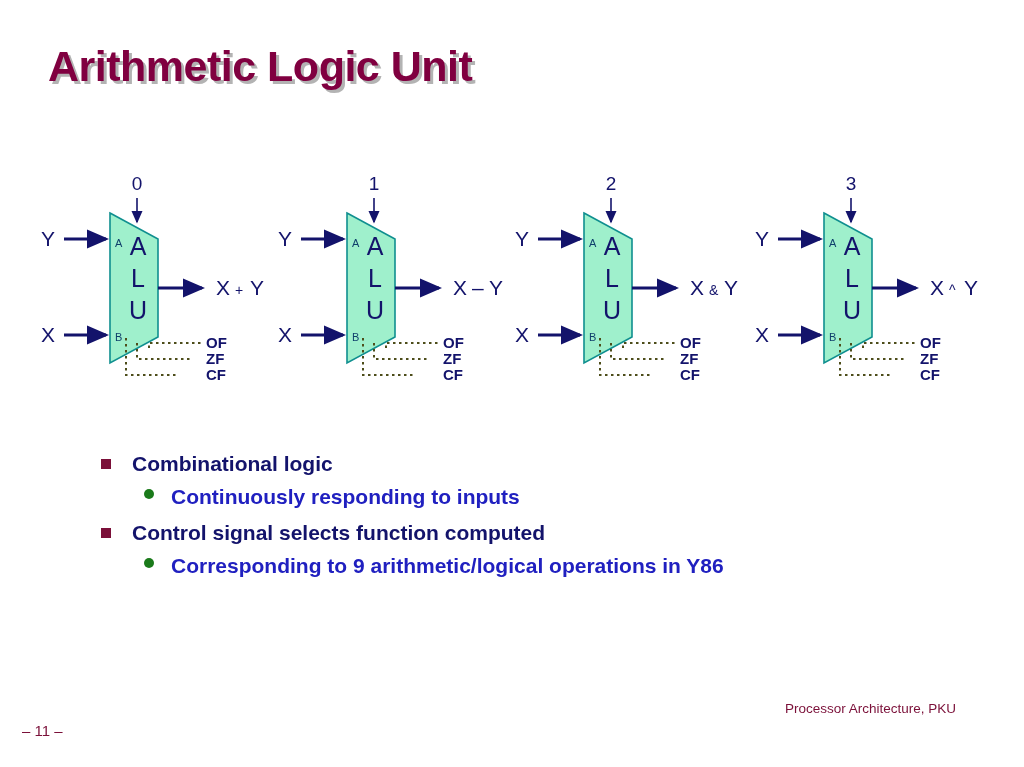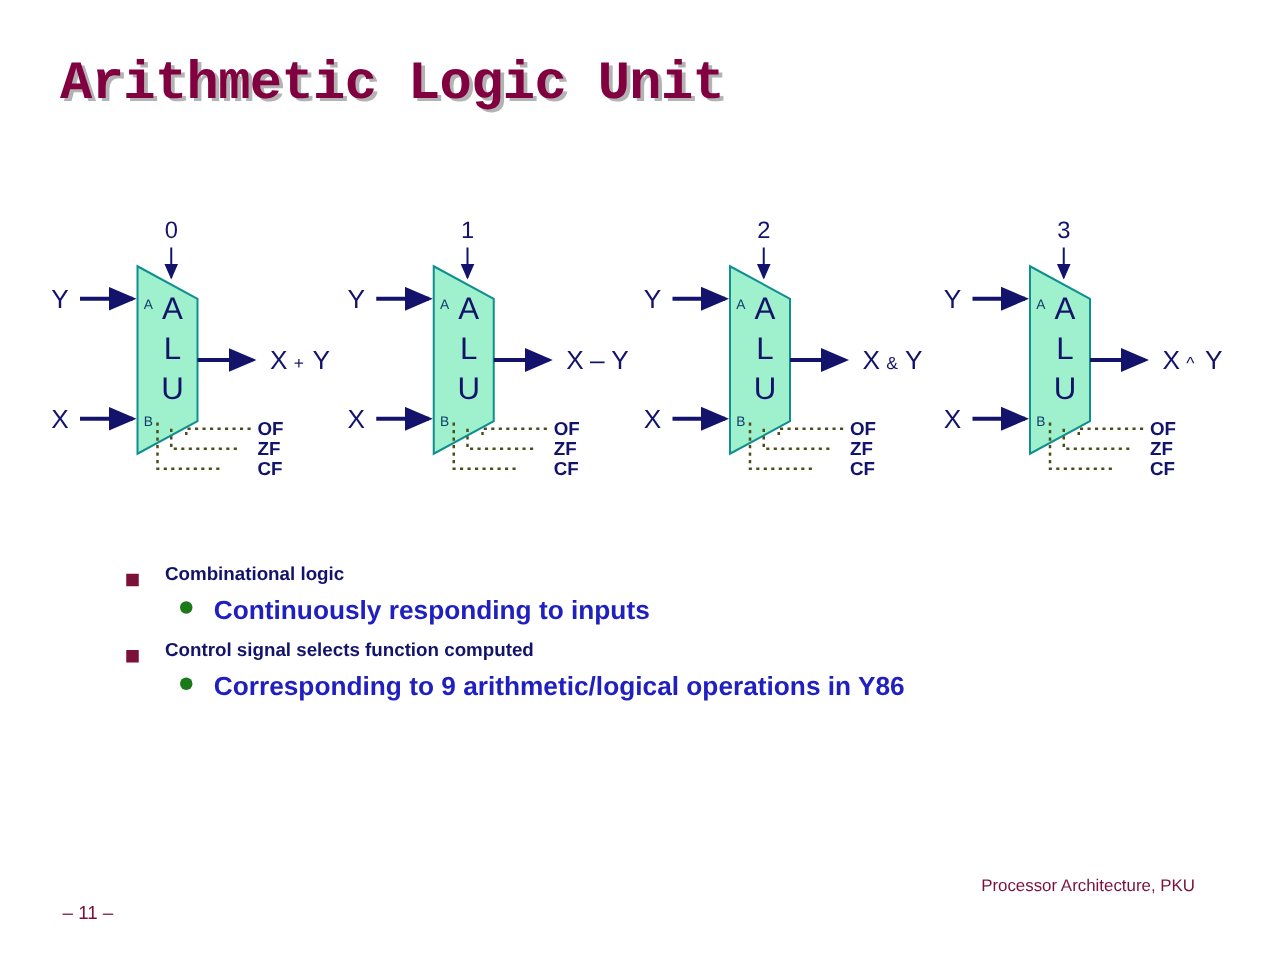--- a/index.html
+++ b/index.html
@@ -19,21 +19,20 @@
   #slide-title {
     position: absolute;
     left: 48px;
     top: 42px;
     font-size: 43px;
     font-weight: bold;
     color: #800040;
     letter-spacing: -0.5px;
     text-shadow: 3px 3px 0 #b3b3b3;
     white-space: nowrap;
-    font-family: Liberation Mono, monospace;
   }
 
   
   #diagrams {
     position: absolute;
     left: 0;
     top: 160px;
     width: 1024px;
     height: 240px;
   }
@@ -53,21 +52,21 @@
   #bullets {
     position: absolute;
     left: 96px;
     top: 450px;
     width: 880px;
   }
   .b1 {
     position: relative;
     padding-left: 36px;
     margin-bottom: 5px;
-    font-size: 15px;
+    font-size: 21px;
     font-weight: bold;
     color: #13136b;
     line-height: 1.35;
   }
   .b1 .sq {
     position: absolute;
     left: 5px;
     top: 9px;
     width: 10px;
     height: 10px;
@@ -92,21 +91,20 @@
     background: #1a7a1a;
   }
 
   
   #page-number {
     position: absolute;
     left: 22px;
     top: 722px;
     font-size: 15px;
     color: #7b1039;
-    margin-left: 28px;
   }
   #footer-credit {
     position: absolute;
     right: 68px;
     top: 701px;
     font-size: 13.5px;
     color: #7b1039;
   }
 
   

